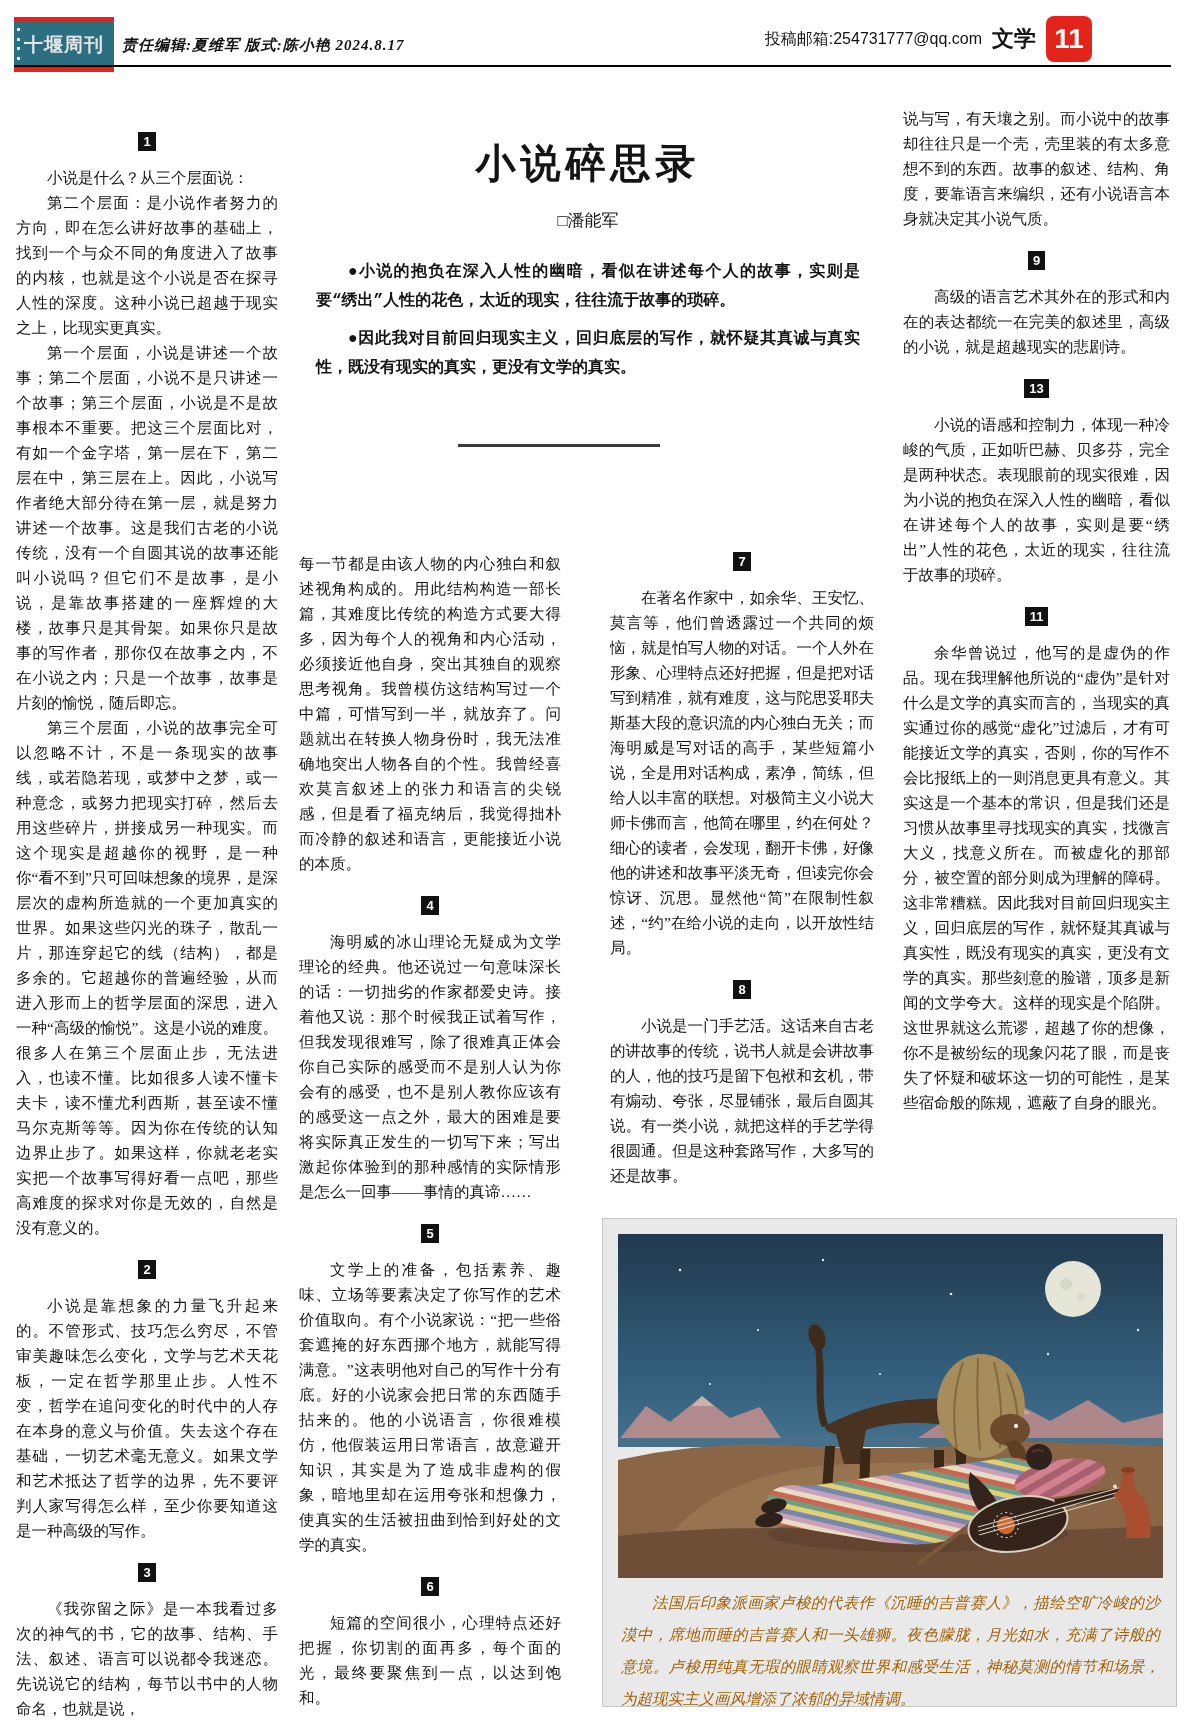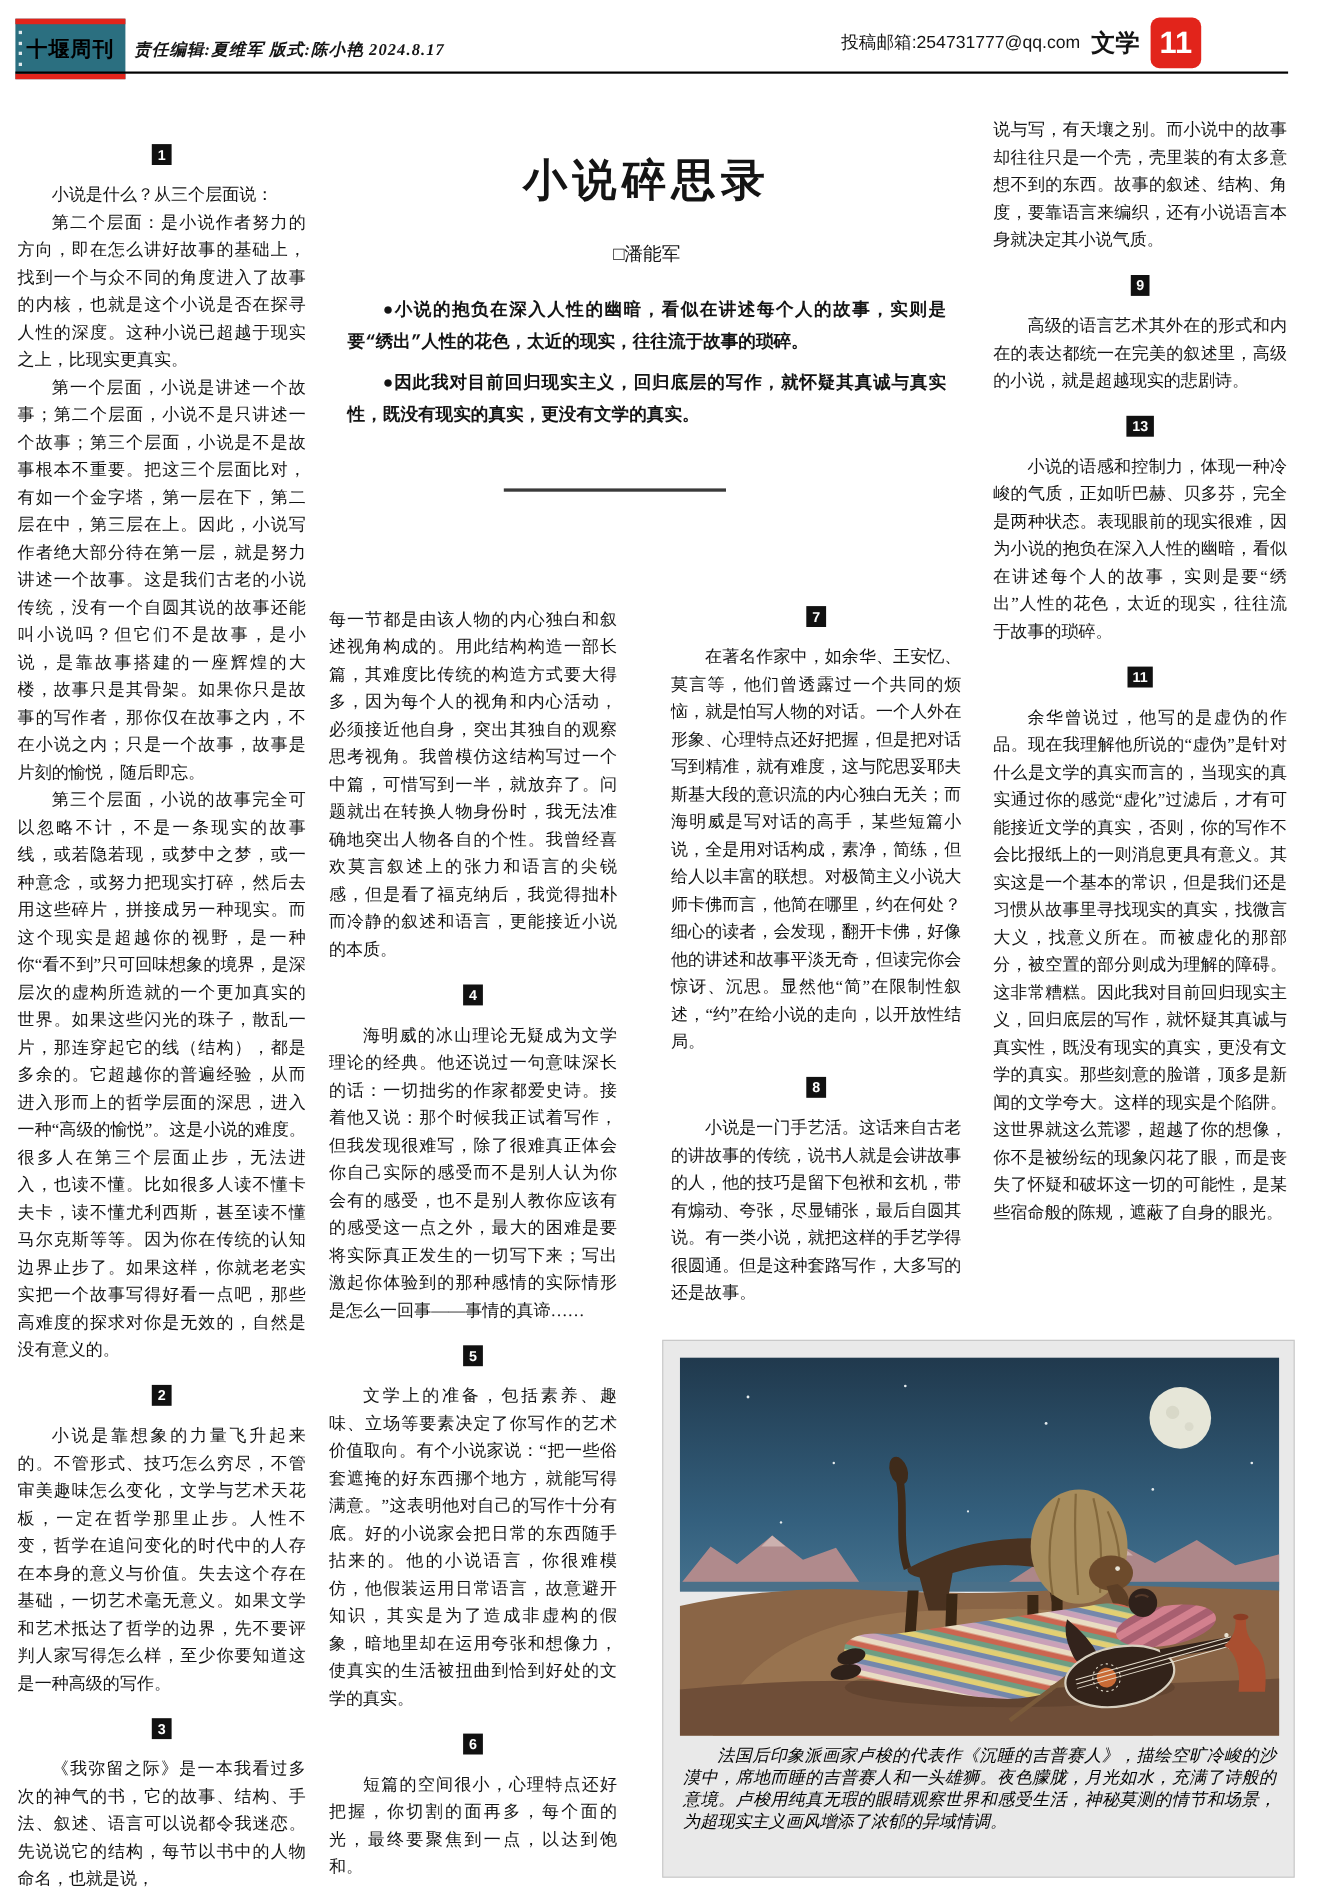--- a/index.html
+++ b/index.html
@@ -2,60 +2,60 @@
 <html style="--masthead_teal: #2b6f80; --accent_red: #e2241b; --badge_black: #111111; --panel_gray: #e9e9e9;"><head>
 <meta charset="utf-8">
 <style>
   html,body{margin:0;padding:0;background:#888;}
   .page{position:relative;width:1200px;height:1723px;background:#ffffff;margin:0 auto;
         overflow:hidden;font-family:"Liberation Serif","DejaVu Serif",serif;color:#141414;}
   
   .masthead{position:absolute;left:14px;top:17px;width:100px;height:45px;
             background:var(--masthead_teal,#2b6f80);display:flex;align-items:center;justify-content:center;
             border-top:5px solid var(--accent_red,#e2241b);border-bottom:5px solid var(--accent_red,#e2241b);}
-  .masthead-txt{color:#000000;font-weight:bold;font-size:19px;letter-spacing:1px;
+  .masthead-txt{color:#e5e5e5;font-weight:bold;font-size:19px;letter-spacing:1px;
                 font-family:"Liberation Sans","DejaVu Sans",sans-serif;white-space:nowrap;}
   .masthead-marks{position:absolute;left:3px;top:6px;width:4px;height:32px;
                   display:flex;flex-direction:column;justify-content:space-between;}
   .masthead-marks i{display:block;width:3px;height:3px;background:#fff;opacity:.85;}
   .editor-line{position:absolute;left:122px;top:36px;font-size:15px;font-weight:bold;font-style:italic;
                letter-spacing:1px;}
   .header-right{position:absolute;left:700px;top:16px;width:392px;height:46px;
                 display:flex;align-items:center;justify-content:flex-end;gap:10px;
                 font-family:"Liberation Sans","DejaVu Sans",sans-serif;}
   .email{font-size:16px;}
   .section-name{font-size:22px;font-weight:bold;}
   .page-num{width:46px;height:46px;border-radius:8px;background:var(--accent_red,#e2241b);
             color:#fff;font-size:28px;font-weight:bold;display:flex;align-items:center;justify-content:center;}
   .header-rule{position:absolute;left:14px;top:65px;width:1157px;height:2px;background:#000;}
   
   .titleblock{position:absolute;left:300px;top:136px;width:576px;text-align:center;font-family:Liberation Mono, monospace;}
   .art-title{margin:0;font-size:40px;font-weight:bold;letter-spacing:5px;}
-  .art-author{margin-top:28px;font-size:17px;text-align:center;}
+  .art-author{margin-top:18px;font-size:17px;text-align:center;}
   .abstract{margin-top:26px;text-align:justify;padding:0 16px;}
   .abstract p{margin:0 0 9px 0;font-size:16px;font-weight:bold;line-height:29px;text-indent:2em;}
   .abstract-rule{position:absolute;left:458px;top:444px;width:202px;height:3px;background:#3a3a3a;}
   
   .col{position:absolute;text-align:justify;font-size:15.5px;line-height:25px;}
   .col p{margin:0;}
   .col p.ind{text-indent:2em;}
   #col1{left:16px;top:112px;width:262px;}
   #col2{left:299px;top:551px;width:262px;}
   #col3{left:610px;top:548px;width:264px;}
   #col4{left:903px;top:106px;width:267px;}
   .badge-row{text-align:center;margin:16px 0 12px 0;text-indent:0;}
   .badge{display:inline-block;background:var(--badge_black,#111);color:#fff;
          font-family:"Liberation Sans","DejaVu Sans",sans-serif;
          font-size:13px;font-weight:bold;line-height:1;padding:3px 5px;}
   
   .figure-panel{position:absolute;left:602px;top:1218px;width:575px;height:489px;
                 background:var(--panel_gray,#e9e9e9);border:1px solid #c6c6c6;box-sizing:border-box;}
   .figure-art{position:absolute;left:15px;top:15px;width:545px;height:344px;display:block;}
   .figure-caption{position:absolute;left:18px;top:368px;width:539px;
-                  font-style:italic;font-size:15.5px;line-height:20px;text-align:justify;text-indent:2em;color:#000000;}
+                  font-style:italic;font-size:15.5px;line-height:32px;text-align:justify;text-indent:2em;color:#a16207;}
 </style>
 </head>
 <body>
 
 <div class="page">
 
   <div class="masthead">
     <span class="masthead-marks">
         <i></i>
         <i></i>

